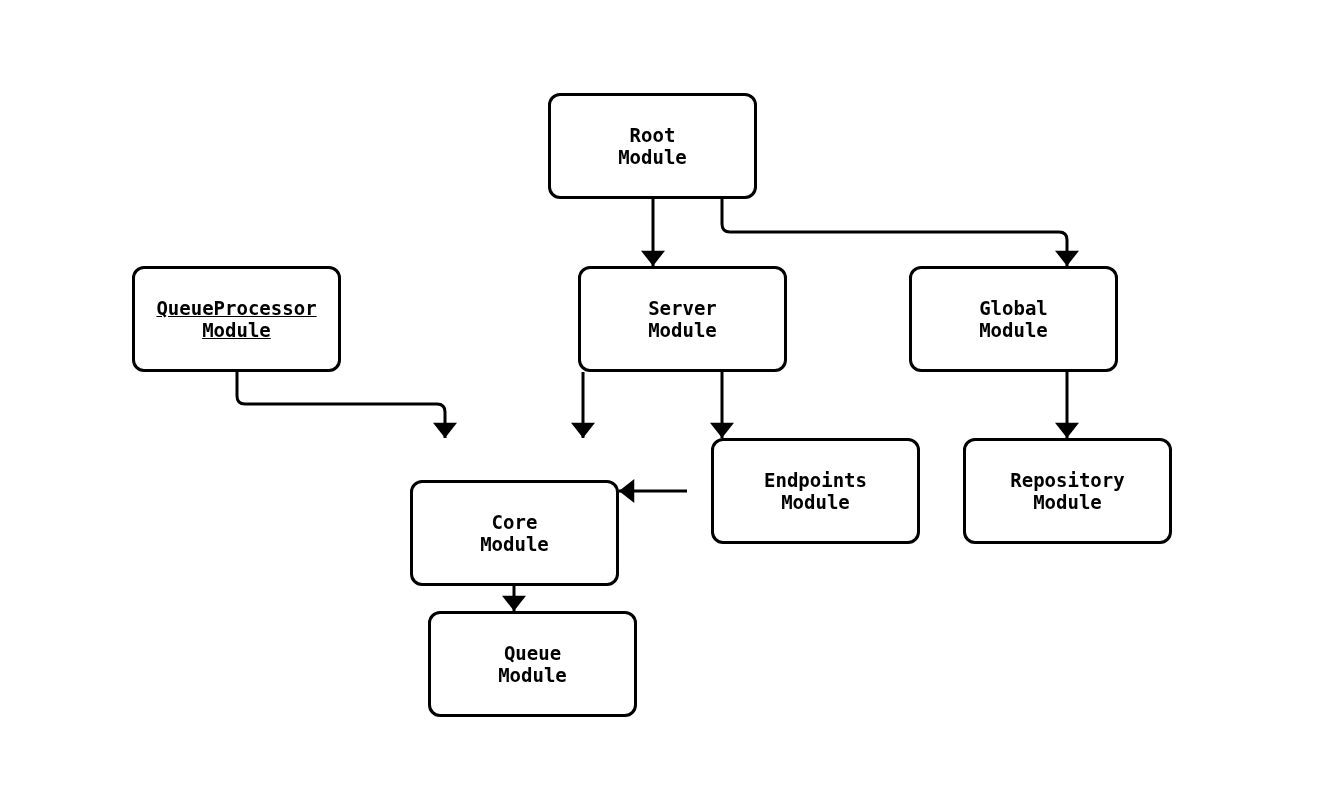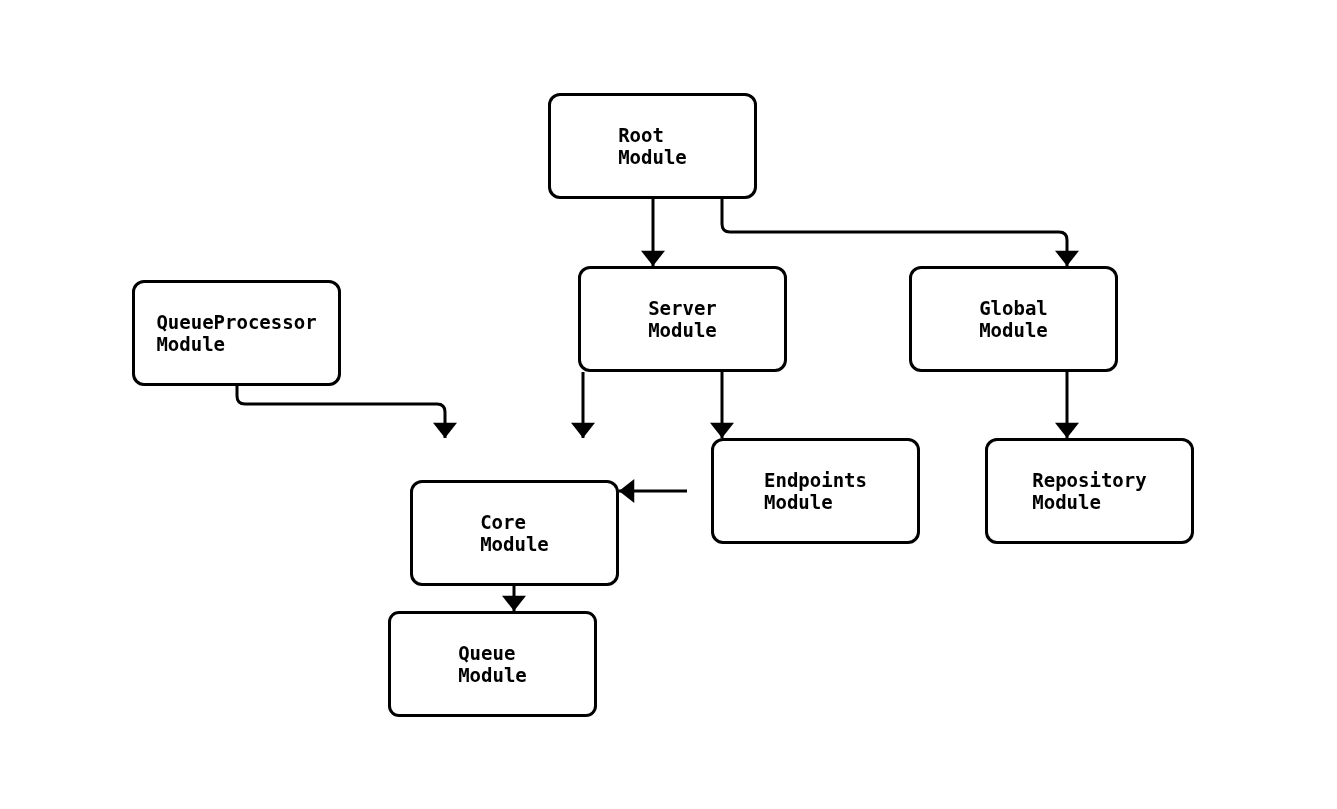--- a/index.html
+++ b/index.html
@@ -29,36 +29,36 @@
     box-sizing: border-box;
     border: 3px solid #000000;
     border-radius: 12px;
     background: #ffffff;
     display: flex;
     align-items: center;
     justify-content: center;
   }
   .node .label {
     white-space: pre-line;
-    text-align: left;
+    text-align: center;
     font-family: "DejaVu Sans Mono", monospace;
     font-weight: bold;
     font-size: 19px;
     line-height: 22px;
     color: #000000;
   }
   
   .pos-root            { left: 548px;  top: 93px;  }
-  .pos-queueprocessor  { left: 132px;  top: 280px; }
+  .pos-queueprocessor  { left: 132px;  top: 266px; text-decoration: underline; }
   .pos-server          { left: 548px;  top: 266px; margin-left: 30px; }
   .pos-global          { left: 909px;  top: 266px; }
   .pos-core            { left: 410px;  top: 438px; margin-top: 42px; }
   .pos-endpoints       { left: 711px;  top: 438px; }
-  .pos-repository      { left: 963px;  top: 438px; margin-left: 22px; }
-  .pos-queue           { left: 388px;  top: 611px; border-radius: 11px; }
+  .pos-repository      { left: 963px;  top: 438px; }
+  .pos-queue           { left: 428px;  top: 611px; }
   .edge {
     stroke: #000000;
     stroke-width: 3;
     fill: none;
   }
 </style>
 </head>
 <body>
 
 <div class="diagram-canvas">

